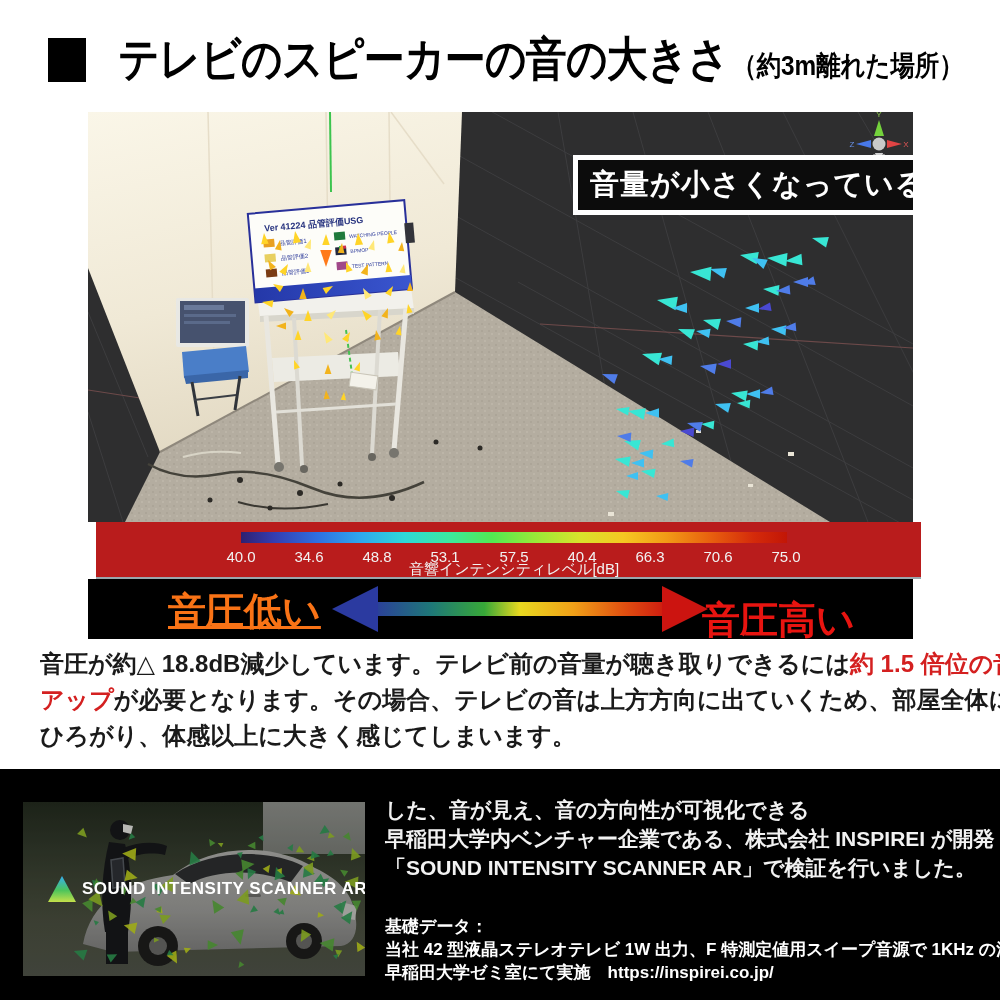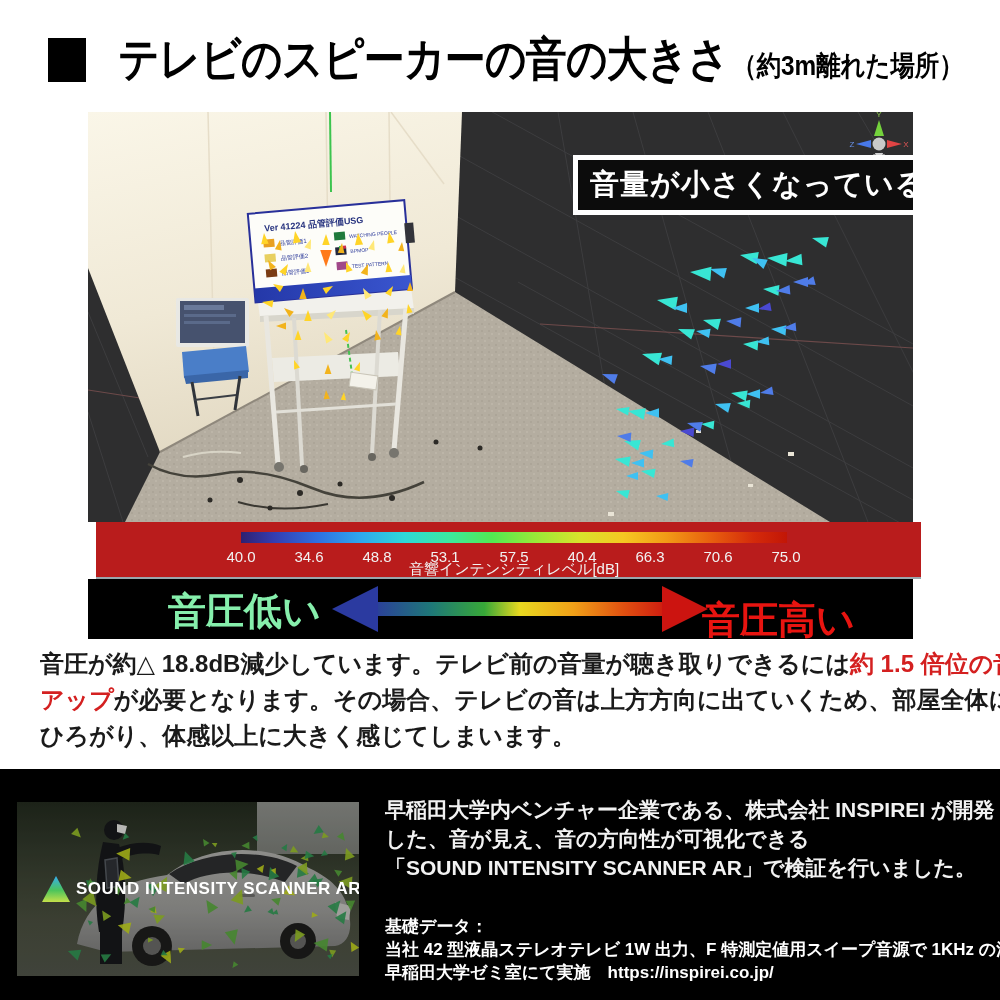--- a/index.html
+++ b/index.html
@@ -22,21 +22,21 @@
   #cbar-label{left:418px;top:38px;transform:translateX(-50%);color:#f2f2f2;font-size:15px;white-space:nowrap;}
   
   #band-arrow{left:88px;top:579px;width:825px;height:60px;background:#000;}
   #low-label{left:80px;top:7px;font-size:38px;font-weight:bold;letter-spacing:0px;white-space:nowrap;}
   #high-label{left:614px;top:7px;font-size:38px;font-weight:bold;white-space:nowrap;margin-top:9px;}
   
   #desc{left:40px;top:646px;width:930px;color:#1a1a1a;font-size:24px;line-height:36px;font-weight:bold;}
   #desc .ln{white-space:nowrap;}
   
   #footer{left:0;top:769px;width:1000px;height:231px;background:#000;}
-  #car-photo{left:17px;top:33px;width:342px;height:174px;overflow:hidden;
+  #car-photo{left:23px;top:33px;width:342px;height:174px;overflow:hidden;
      background:linear-gradient(180deg,#222a1e 0%,#2f372a 22%,#3d4435 45%,#4a4f40 70%,#50544a 100%);}
   #car-wall{left:240px;top:0;width:102px;height:52px;background:linear-gradient(180deg,#90928e,#7c7f7a);}
   #car-dim{left:0;top:0;width:342px;height:174px;background:rgba(8,10,6,0.22);}
   #photo-caption{left:59px;top:77px;color:#fff;font-size:17px;font-weight:bold;letter-spacing:0.5px;white-space:nowrap;}
   #ftext{left:385px;top:26px;color:#f2f2f2;font-size:21px;line-height:29px;font-weight:600;}
   #ftext div{white-space:nowrap;}
   #fdata{left:385px;top:146px;width:580px;color:#fff;font-size:17px;line-height:23px;font-weight:bold;}
   #fdata div{white-space:nowrap;}
   #fdata .ra{}
 </style>
@@ -295,21 +295,21 @@
   <span class="tick" style="left:349px">53.1</span>
   <span class="tick" style="left:418px">57.5</span>
   <span class="tick" style="left:486px">40.4</span>
   <span class="tick" style="left:554px">66.3</span>
   <span class="tick" style="left:622px">70.6</span>
   <span class="tick" style="left:690px">75.0</span>
   <div class="abs" id="cbar-label">音響インテンシティレベル[dB]</div>
 </div>
 
 <div class="abs" id="band-arrow">
-  <span class="abs" id="low-label" style="color: #86efac;">音圧低い</span>
+  <span class="abs" id="low-label" style="color: #f97316; text-decoration: underline;">音圧低い</span>
   <svg class="abs" style="left:240px;top:3px" width="384" height="54" viewBox="0 0 384 54">
     <defs>
       <linearGradient id="shaft" x1="0" y1="0" x2="1" y2="0">
         <stop offset="0" stop-color="#2c3c9c"></stop>
           <stop offset="0.2" stop-color="#1e7878"></stop>
         <stop offset="0.38" stop-color="#38a838"></stop>
           <stop offset="0.5" stop-color="#e8d820"></stop>
         <stop offset="0.68" stop-color="#f0a018"></stop>
           <stop offset="0.85" stop-color="#e05010"></stop>
         <stop offset="1" stop-color="#cc1810"></stop>
@@ -440,22 +440,22 @@
         </g>
     </svg>
     <div class="abs" id="car-dim"></div>
     <svg class="abs" style="left:24px;top:73px" width="30" height="28" viewBox="0 0 30 28">
       <polygon points="1,27 29,27 15,1" fill="url(#logog)"></polygon>
     </svg>
     <div class="abs" id="photo-caption">SOUND INTENSITY SCANNER AR</div>
   </div>
 
   <div class="abs" id="ftext">
+    <div>した、音が見え、音の方向性が可視化できる</div>
     <div>早稲田大学内ベンチャー企業である、株式会社 INSPIREI が開発</div>
-    <div>した、音が見え、音の方向性が可視化できる</div>
     <div>「SOUND INTENSITY SCANNER AR」で検証を行いました。</div>
   </div>
 
   <div class="abs" id="fdata">
     <div>基礎データ：</div>
     <div>当社 42 型液晶ステレオテレビ 1W 出力、F 特測定値用スイープ音源で 1KHz の測定値</div>
     <div class="ra">早稲田大学ゼミ室にて実施　https://inspirei.co.jp/</div>
   </div>
 </div>
 

